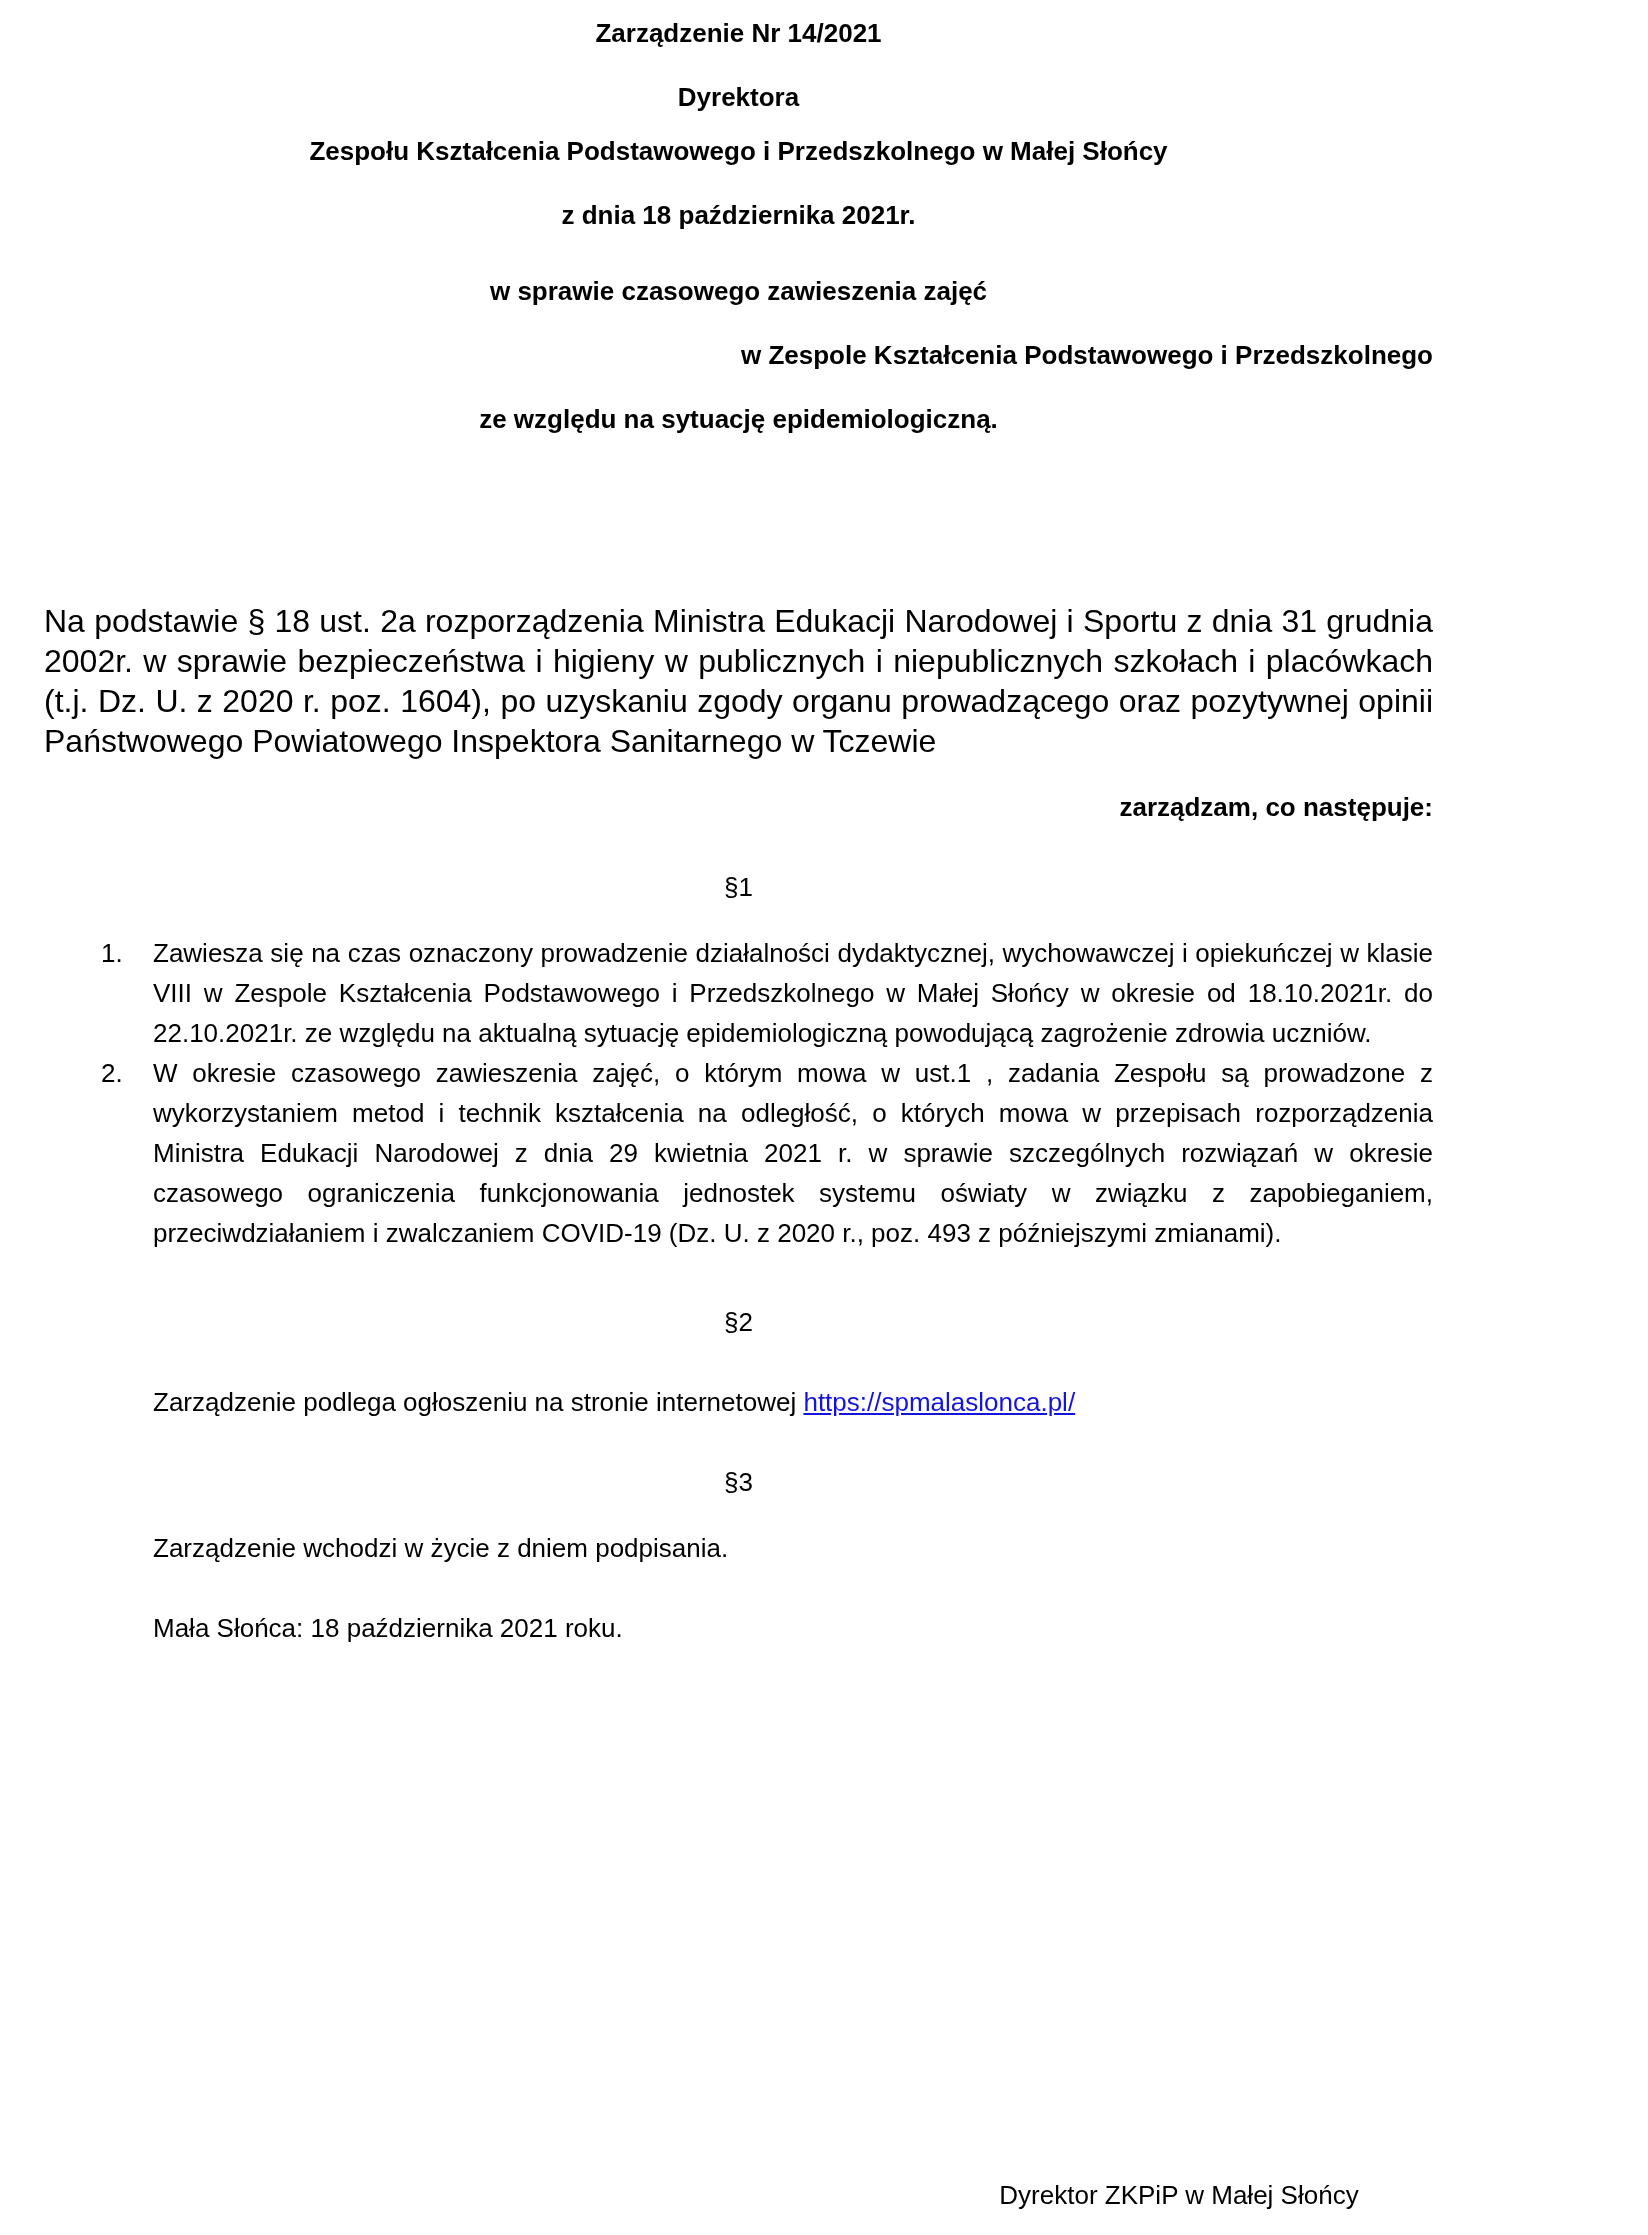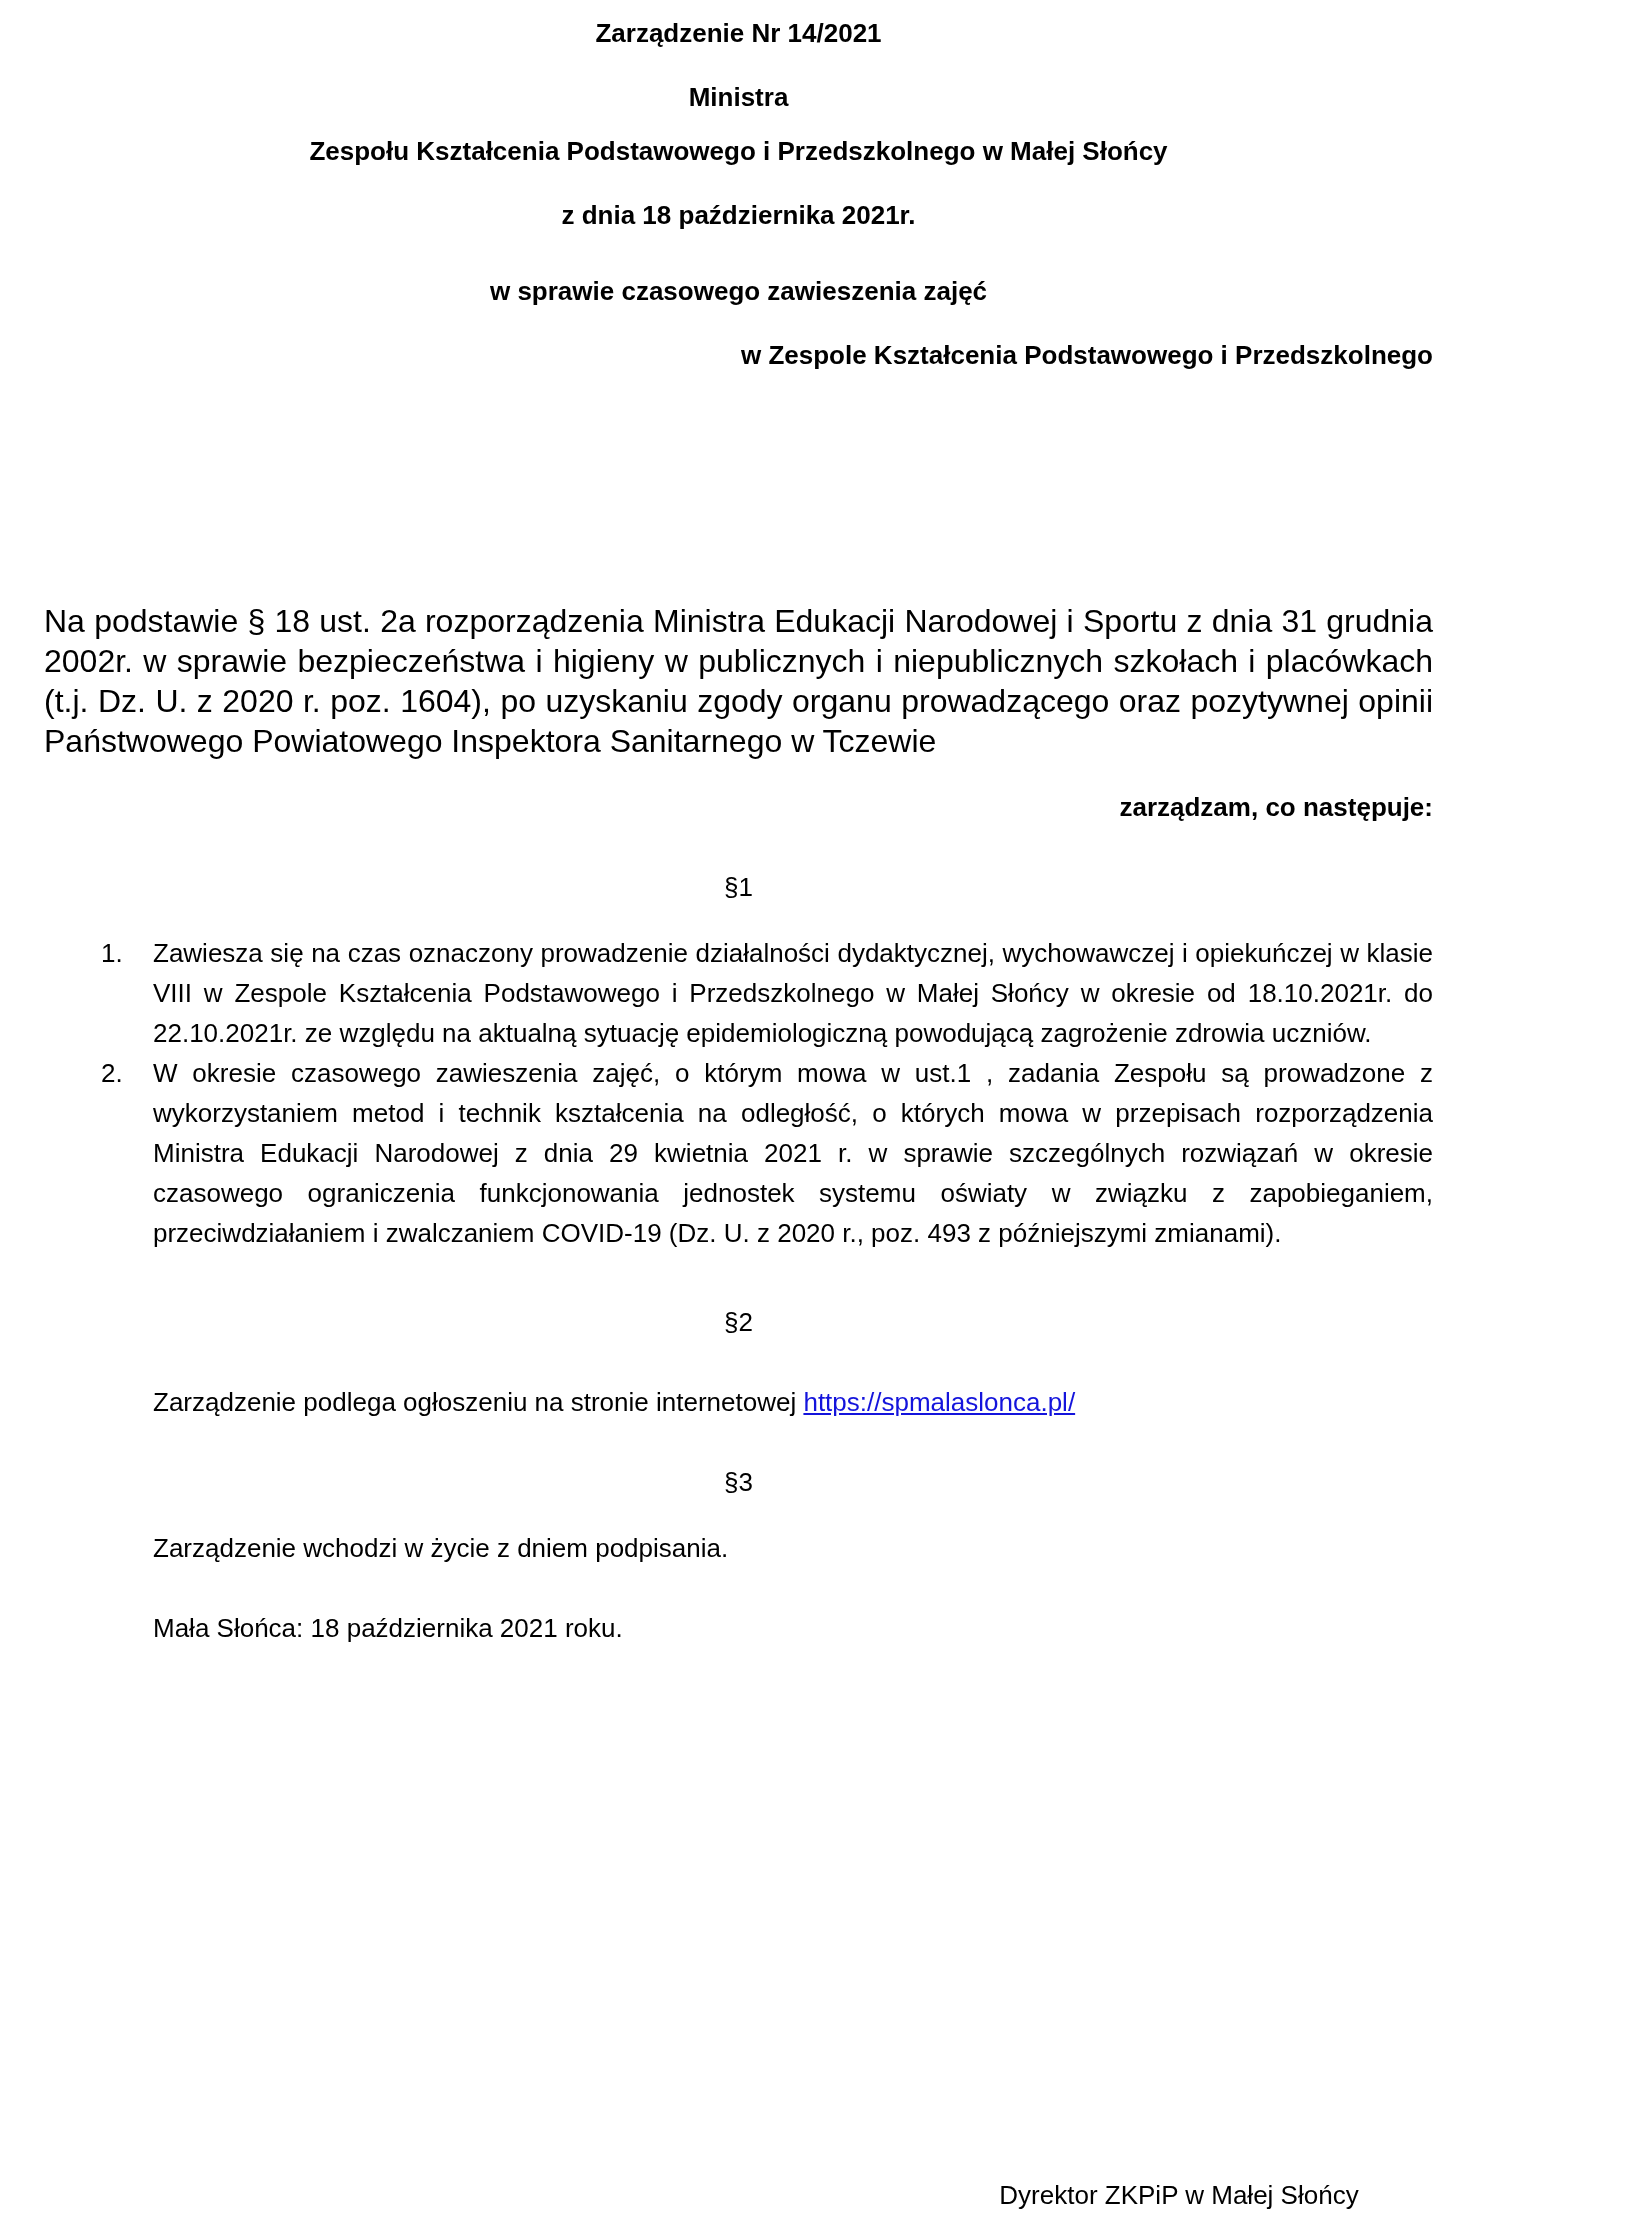--- a/index.html
+++ b/index.html
@@ -139,25 +139,26 @@
     white-space: nowrap;
   }
 </style>
 </head>
 <body>
 
 <div class="page">
 
   <div class="titleblock">
     <p class="title-line t1">Zarządzenie Nr 14/2021</p>
-    <p class="title-line t2">Ministra</p>
+    <p class="title-line t2">Dyrektora</p>
     <p class="title-line t3">Zespołu Kształcenia Podstawowego i  Przedszkolnego w Małej Słońcy</p>
     <p class="title-line t4">z dnia 18 października 2021r.</p>
     <p class="title-line t5">w sprawie czasowego zawieszenia zajęć</p>
     <p class="title-line t6">w Zespole Kształcenia Podstawowego i Przedszkolnego</p>
+    <p class="title-line t7">ze względu na sytuację epidemiologiczną.</p>
   </div>
 
   <div class="bodyblock">
 
     <p class="legal-para">Na podstawie § 18 ust. 2a rozporządzenia Ministra Edukacji Narodowej i Sportu z dnia 31 grudnia 2002r. w sprawie bezpieczeństwa  i higieny w publicznych i niepublicznych szkołach i placówkach (t.j. Dz. U. z 2020 r. poz. 1604), po uzyskaniu zgody organu prowadzącego oraz pozytywnej opinii Państwowego Powiatowego Inspektora Sanitarnego w Tczewie</p>
 
     <div class="spacer-sm"></div>
 
     <p class="center-bold">zarządzam, co następuje:</p>
 

